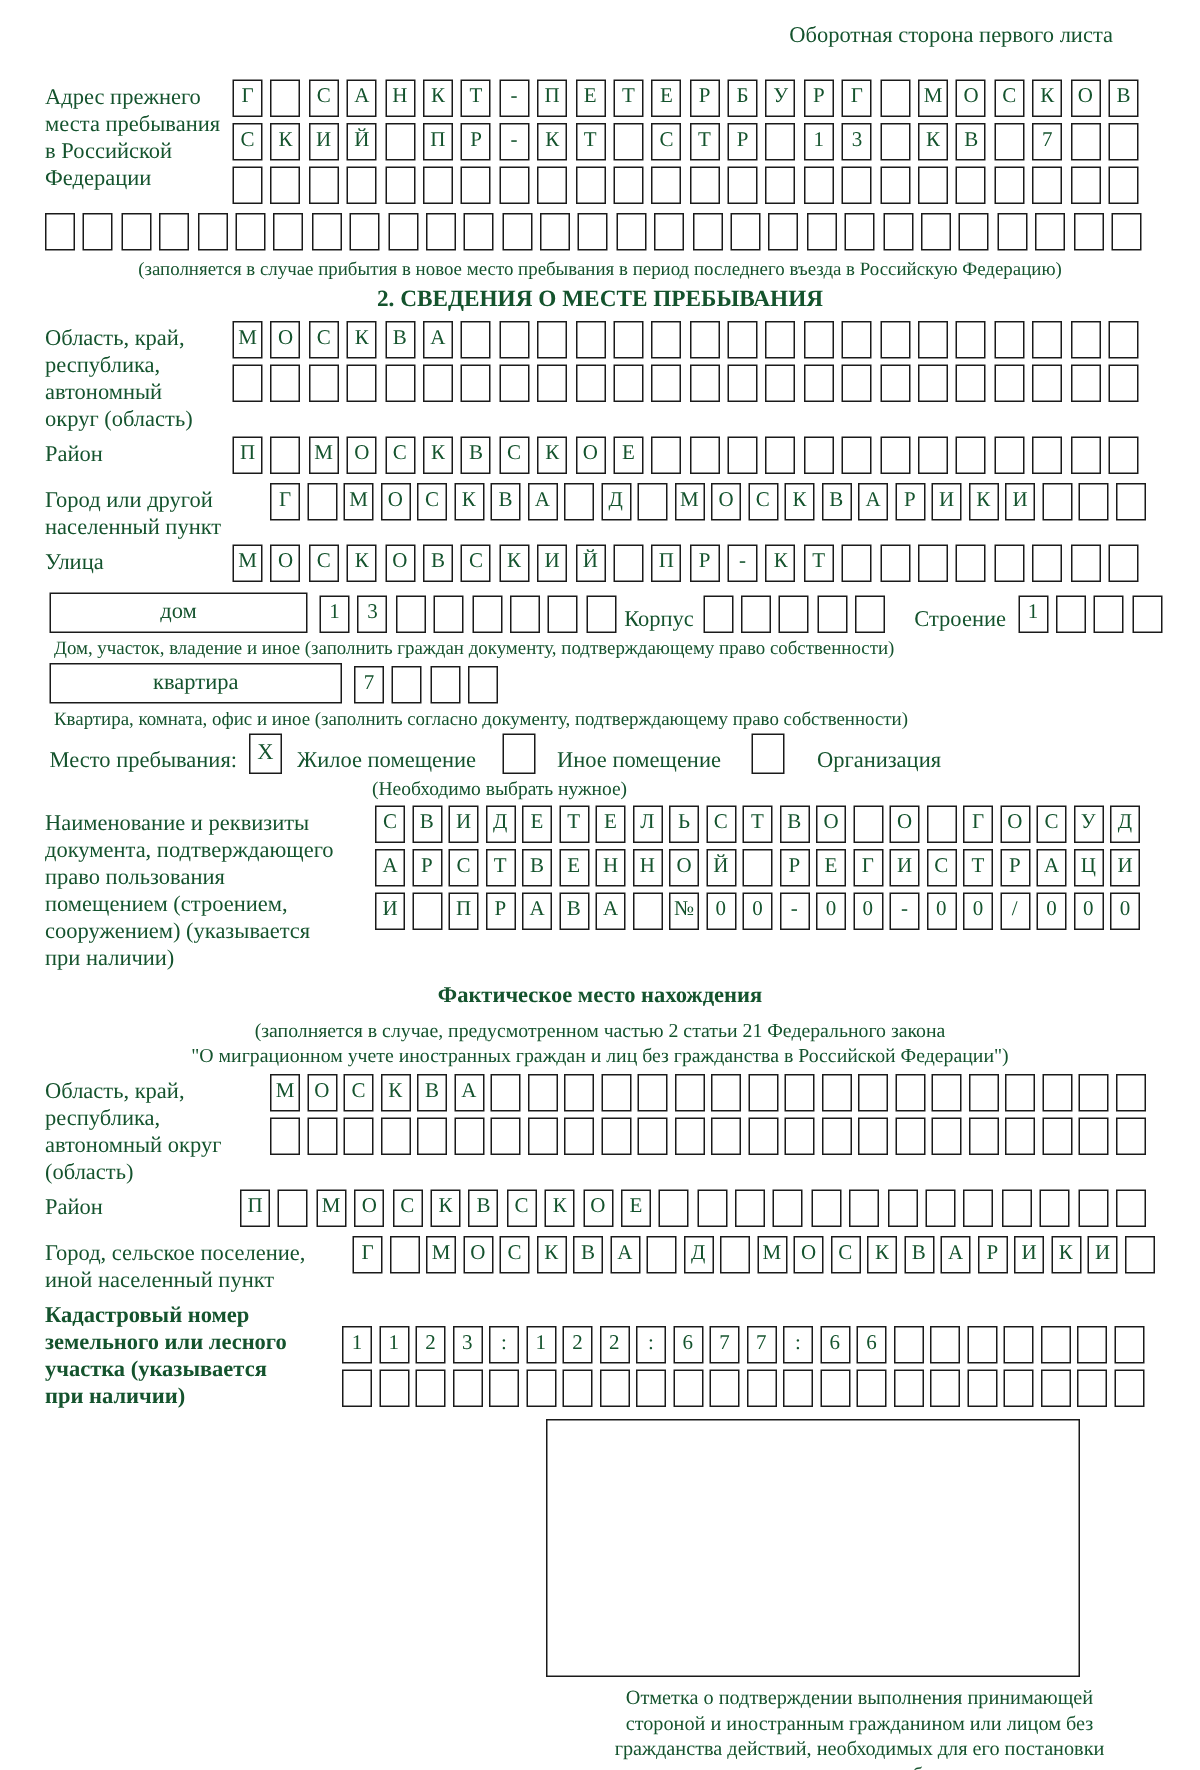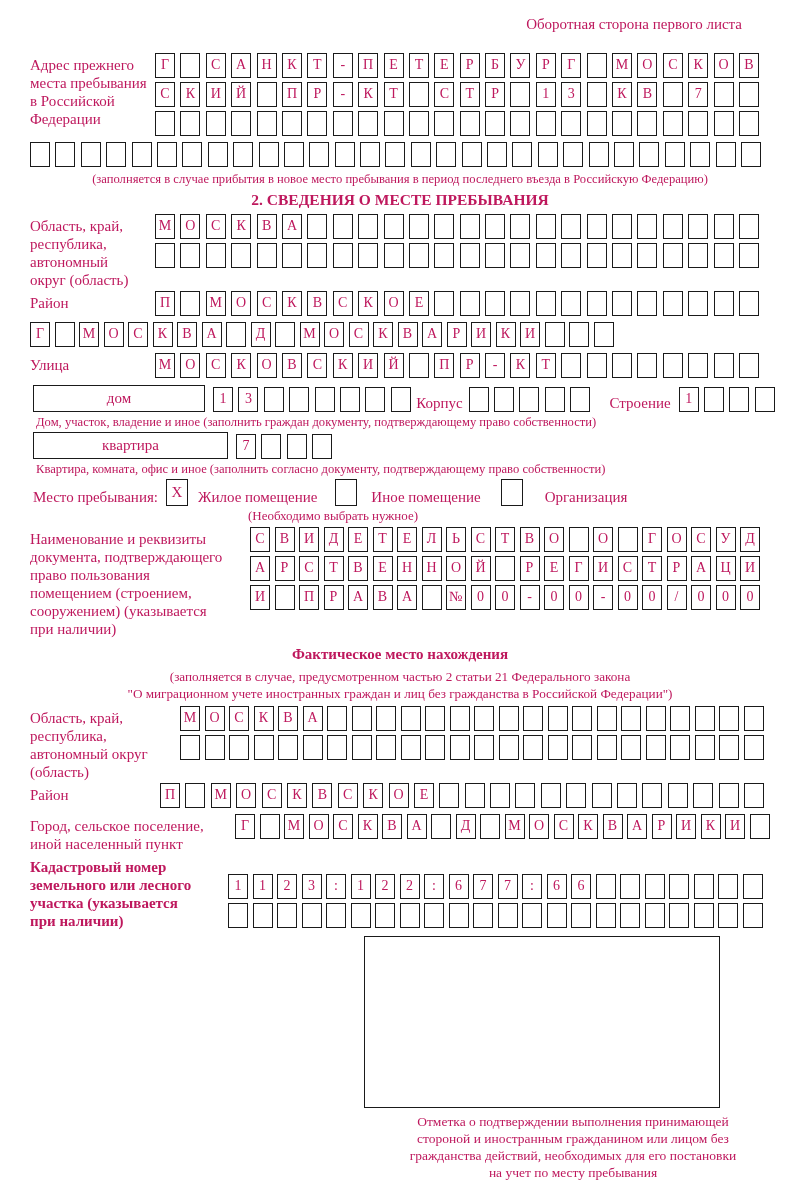--- a/index.html
+++ b/index.html
@@ -1,19 +1,19 @@
 <!DOCTYPE html>
 <html><head>
 <meta charset="utf-8">
 <style>
   * { margin:0; padding:0; box-sizing:border-box; }
   html,body { background:#ffffff; }
   #page {
     position:relative; width:800px; height:1180px; background:#fff;
-    font-family:"Liberation Serif","DejaVu Serif",serif; color:#be185d; overflow:hidden;
+    font-family:"Liberation Serif","DejaVu Serif",serif; color:#14532d; overflow:hidden;
   }
   .header-note { text-align:right; padding-right:58px; margin-top:16px; font-size:15px; }
   .field { display:flex; align-items:flex-start; margin-left:30px; margin-bottom:2px; }
   .flabel { flex-shrink:0; font-size:15px; line-height:18px; white-space:pre-line; padding-top:3px; }
   .w125 { width:125px; } .w130 { width:130px; } .w150 { width:150px; }
   .w205 { width:205px; } .w198 { width:198px;font-weight:bold; } .w220 { width:220px; }
   .boxrow { height:25px; margin-bottom:4px; white-space:nowrap; }
   .cbox {
     display:inline-block; width:20px; height:25px; border:1.6px solid #1a1a1a;
     margin-right:5.4px; font-size:14px; line-height:21px; text-align:center;
@@ -69,20 +69,22 @@
       <div class="boxrow"><span class="cbox"></span><span class="cbox"></span><span class="cbox"></span><span class="cbox"></span><span class="cbox"></span><span class="cbox"></span><span class="cbox"></span><span class="cbox"></span><span class="cbox"></span><span class="cbox"></span><span class="cbox"></span><span class="cbox"></span><span class="cbox"></span><span class="cbox"></span><span class="cbox"></span><span class="cbox"></span><span class="cbox"></span><span class="cbox"></span><span class="cbox"></span><span class="cbox"></span><span class="cbox"></span><span class="cbox"></span><span class="cbox"></span><span class="cbox"></span></div>
     </div>
   </div>
 
   <div class="field">
     <div class="flabel w125">Район</div>
     <div class="boxrow"><span class="cbox">П</span><span class="cbox"></span><span class="cbox">М</span><span class="cbox">О</span><span class="cbox">С</span><span class="cbox">К</span><span class="cbox">В</span><span class="cbox">С</span><span class="cbox">К</span><span class="cbox">О</span><span class="cbox">Е</span><span class="cbox"></span><span class="cbox"></span><span class="cbox"></span><span class="cbox"></span><span class="cbox"></span><span class="cbox"></span><span class="cbox"></span><span class="cbox"></span><span class="cbox"></span><span class="cbox"></span><span class="cbox"></span><span class="cbox"></span><span class="cbox"></span></div>
   </div>
 
   <div class="field">
+    <div class="flabel w150">Город или другой
+населенный пункт</div>
     <div class="boxrow tight"><span class="cbox">Г</span><span class="cbox"></span><span class="cbox">М</span><span class="cbox">О</span><span class="cbox">С</span><span class="cbox">К</span><span class="cbox">В</span><span class="cbox">А</span><span class="cbox"></span><span class="cbox">Д</span><span class="cbox"></span><span class="cbox">М</span><span class="cbox">О</span><span class="cbox">С</span><span class="cbox">К</span><span class="cbox">В</span><span class="cbox">А</span><span class="cbox">Р</span><span class="cbox">И</span><span class="cbox">К</span><span class="cbox">И</span><span class="cbox"></span><span class="cbox"></span><span class="cbox"></span></div>
   </div>
 
   <div class="field">
     <div class="flabel w125">Улица</div>
     <div class="boxrow"><span class="cbox">М</span><span class="cbox">О</span><span class="cbox">С</span><span class="cbox">К</span><span class="cbox">О</span><span class="cbox">В</span><span class="cbox">С</span><span class="cbox">К</span><span class="cbox">И</span><span class="cbox">Й</span><span class="cbox"></span><span class="cbox">П</span><span class="cbox">Р</span><span class="cbox">-</span><span class="cbox">К</span><span class="cbox">Т</span><span class="cbox"></span><span class="cbox"></span><span class="cbox"></span><span class="cbox"></span><span class="cbox"></span><span class="cbox"></span><span class="cbox"></span><span class="cbox"></span></div>
   </div>
 
   <div class="inline-row">
     <div class="widebox" style="width:172px">дом</div>

